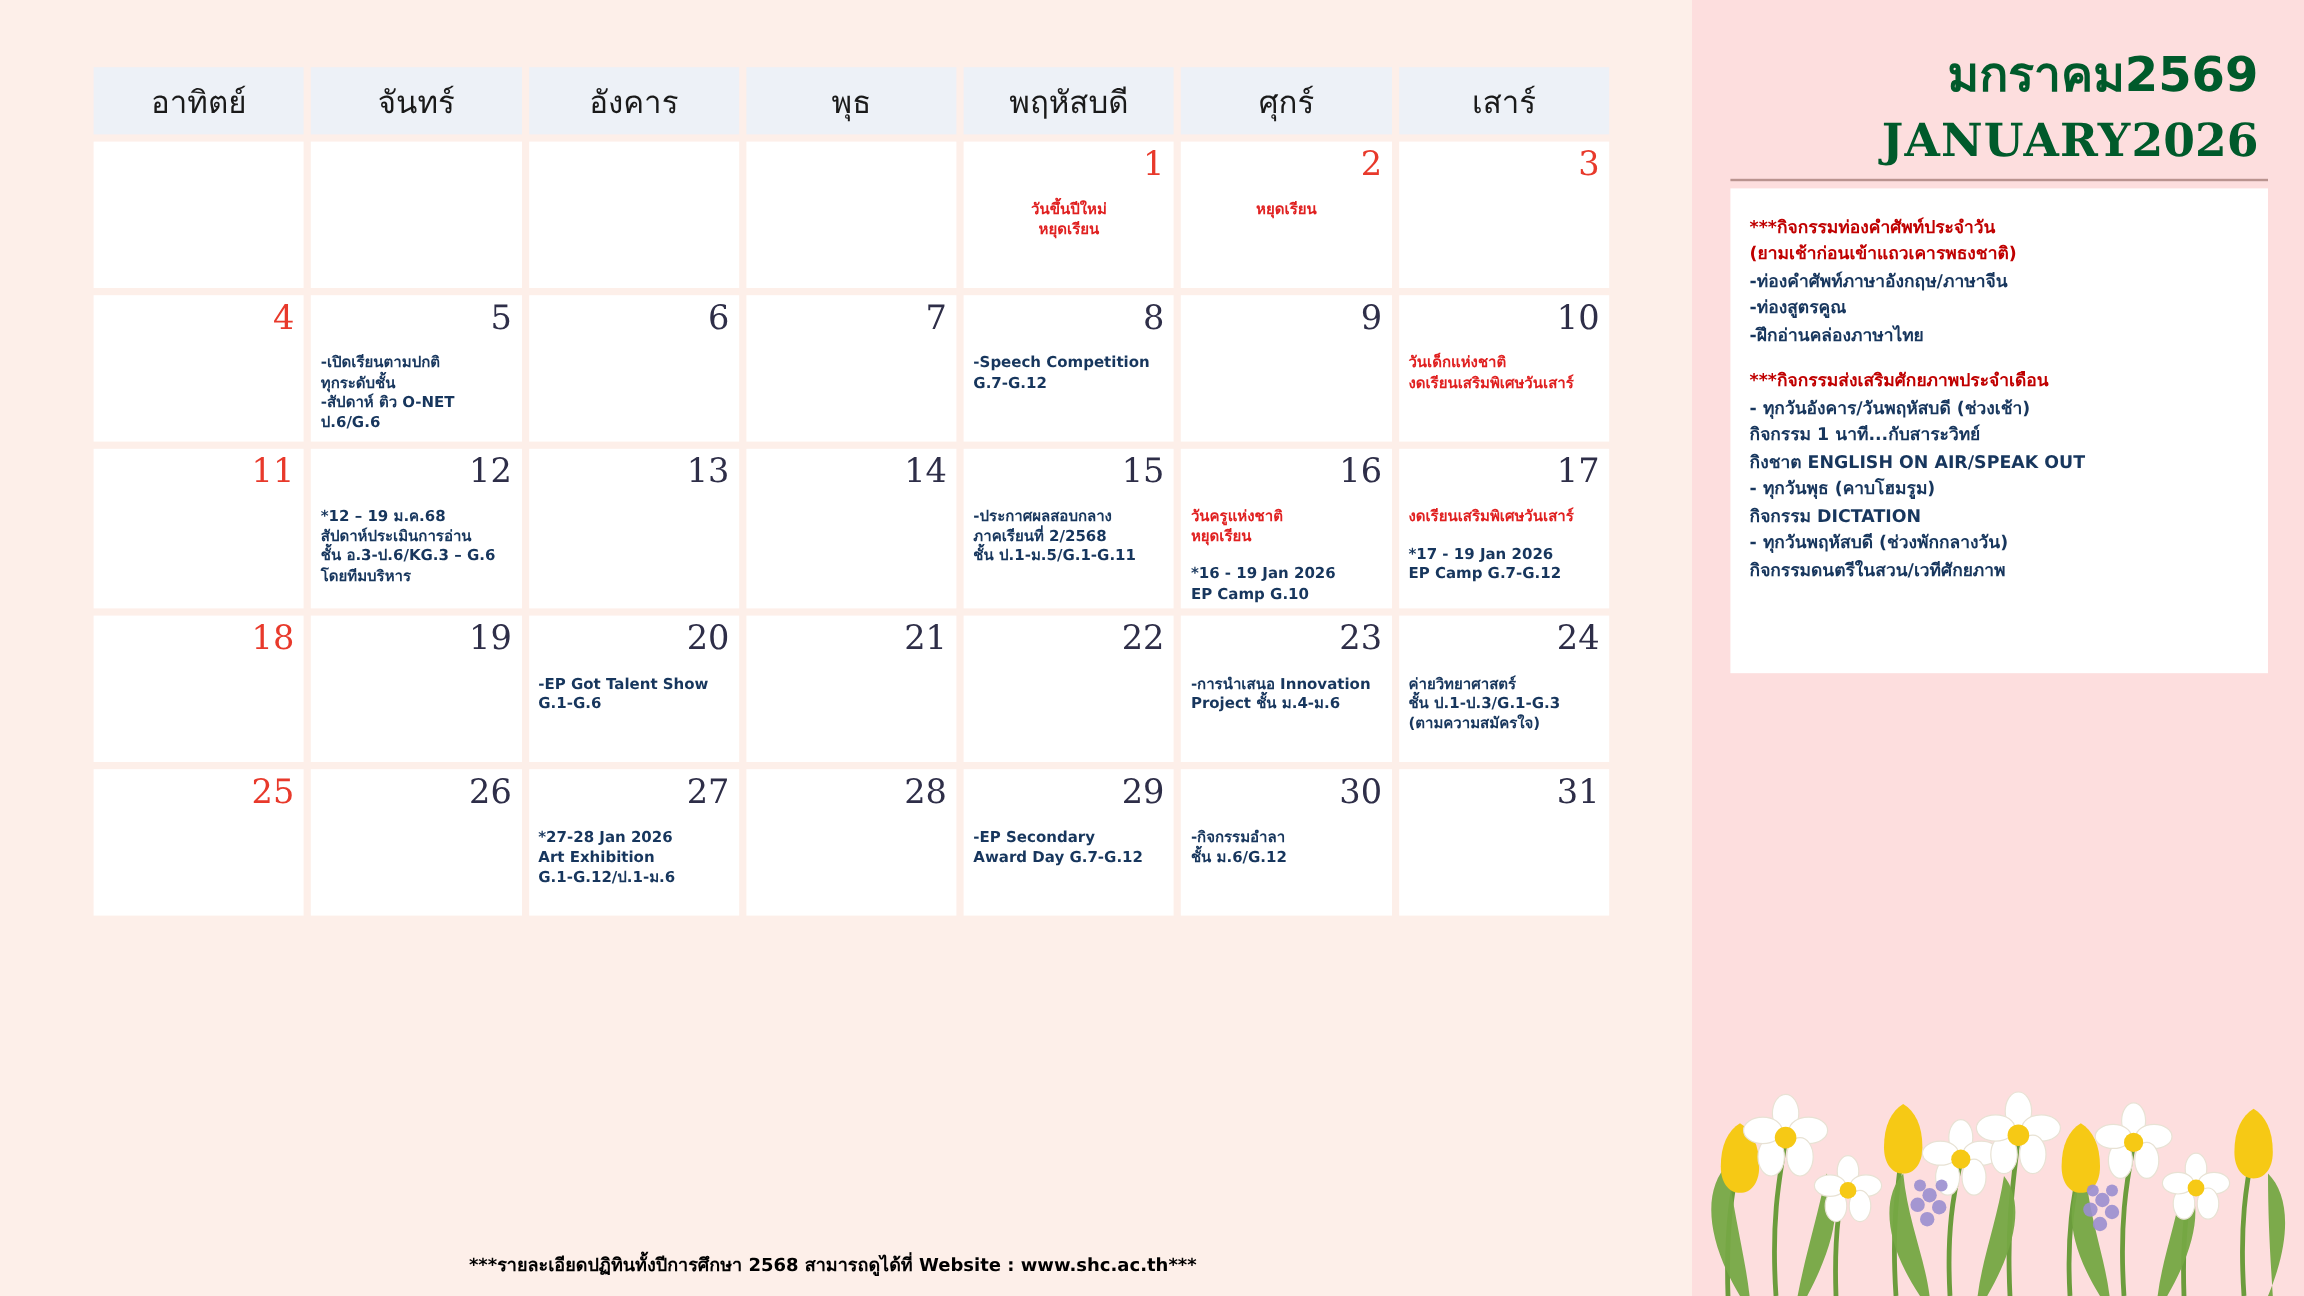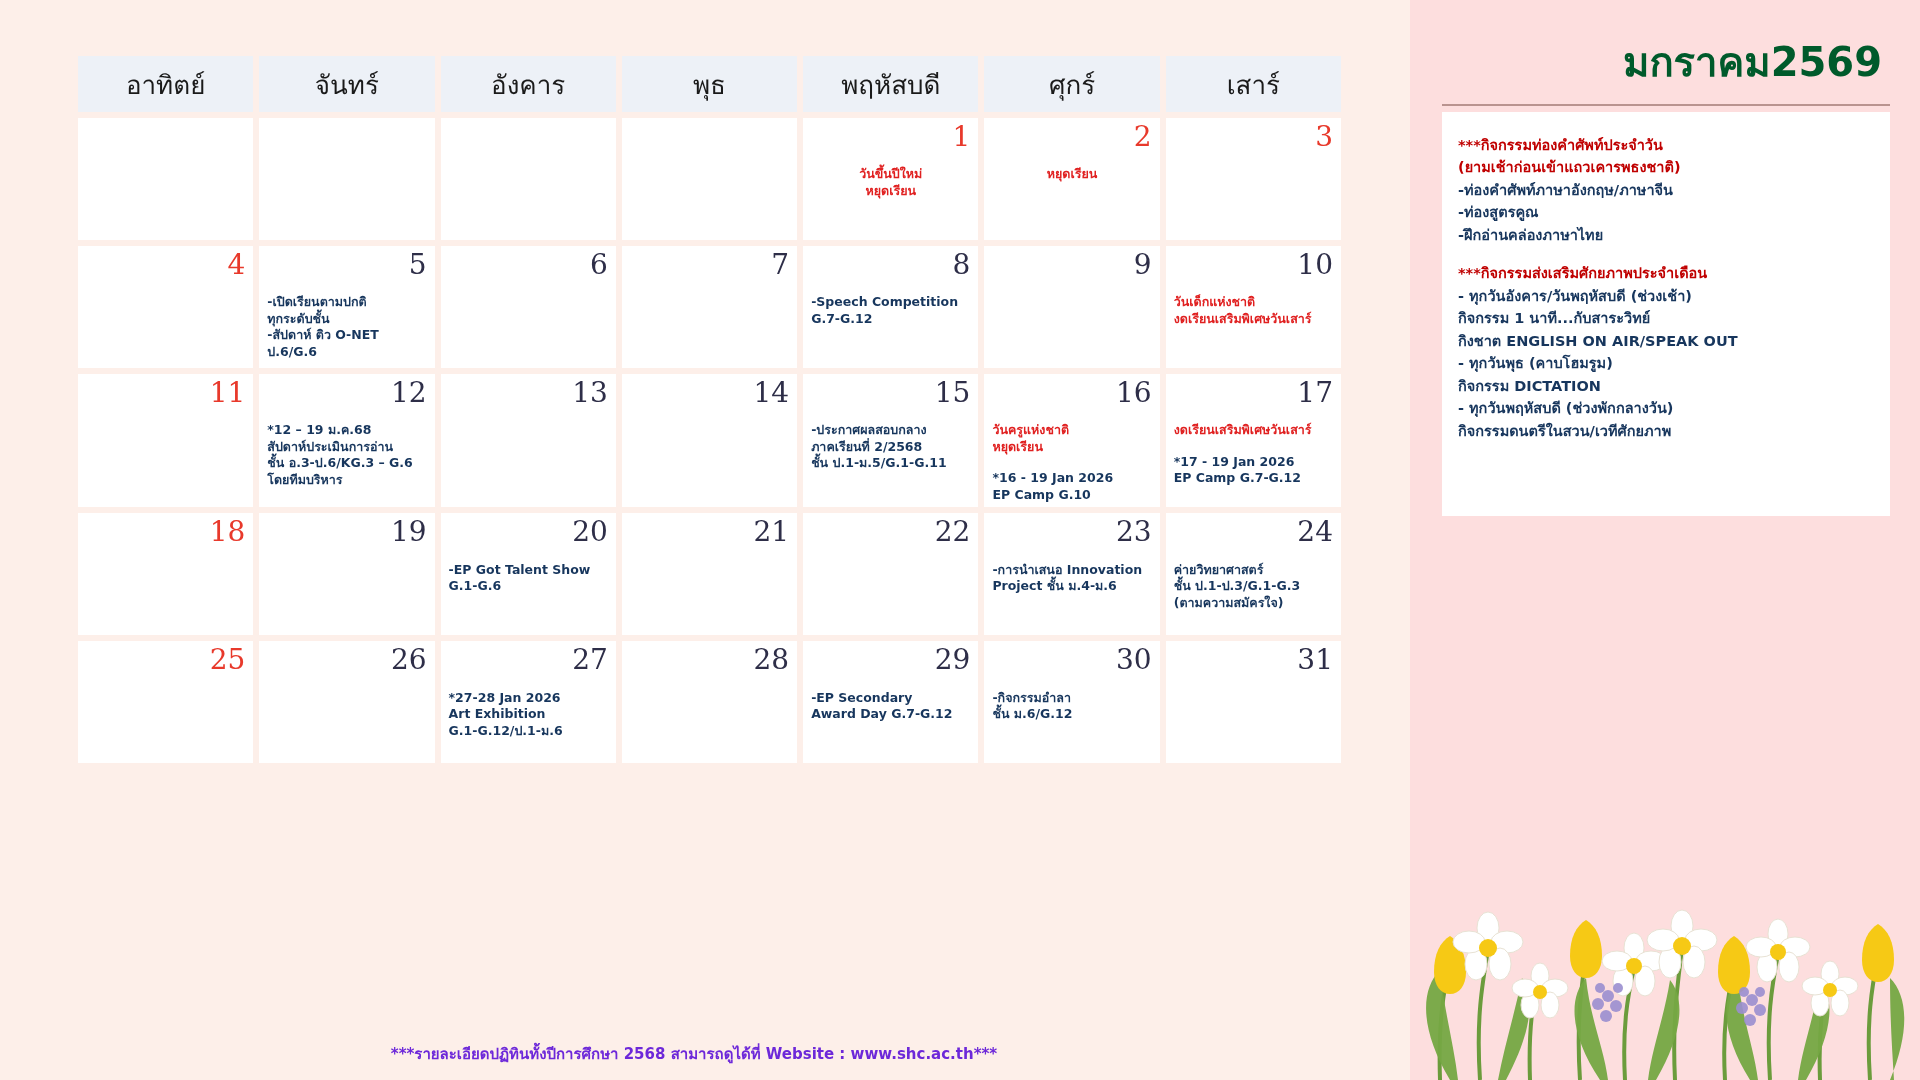--- a/index.html
+++ b/index.html
@@ -65,21 +65,21 @@
   .ev.red { color: #e02020; }
   .ev.blue { color: #17365d; }
   .ev.center { text-align: center; }
   .footer-note {
     position: absolute;
     left: 0; right: 22px;
     bottom: 14px;
     text-align: center;
     font-size: 15px;
     font-weight: bold;
-    color: #6d28d9;
+    color: #000000;
   }
   
   #side {
     width: 510px;
     height: 1080px;
     background: #fddede;
     position: relative;
     padding: 30px 30px 0 32px;
     overflow: hidden;
   }
@@ -317,20 +317,24 @@
           </tr>
         </tbody>
     </table>
     <div class="footer-note">***รายละเอียดปฏิทินทั้งปีการศึกษา 2568 สามารถดูได้ที่ Website : www.shc.ac.th***</div>
   </div>
 
   <div id="side">
     <div class="month-row">
       <span class="month-th">มกราคม</span>
       <span class="year-th">2569</span>
+    </div>
+    <div class="month-row">
+      <span class="month-en">JANUARY</span>
+      <span class="year-en">2026</span>
     </div>
     <div class="sep-line"></div>
     <div class="notes-box" id="notes-box">
         <div class="note-line red">***กิจกรรมท่องคำศัพท์ประจำวัน
      (ยามเช้าก่อนเข้าแถวเคารพธงชาติ)</div>
         <div class="note-line blue">-ท่องคำศัพท์ภาษาอังกฤษ/ภาษาจีน</div>
         <div class="note-line blue">-ท่องสูตรคูณ</div>
         <div class="note-line blue">-ฝึกอ่านคล่องภาษาไทย</div>
         <div class="note-gap"></div>
         <div class="note-line red">***กิจกรรมส่งเสริมศักยภาพประจำเดือน</div>

